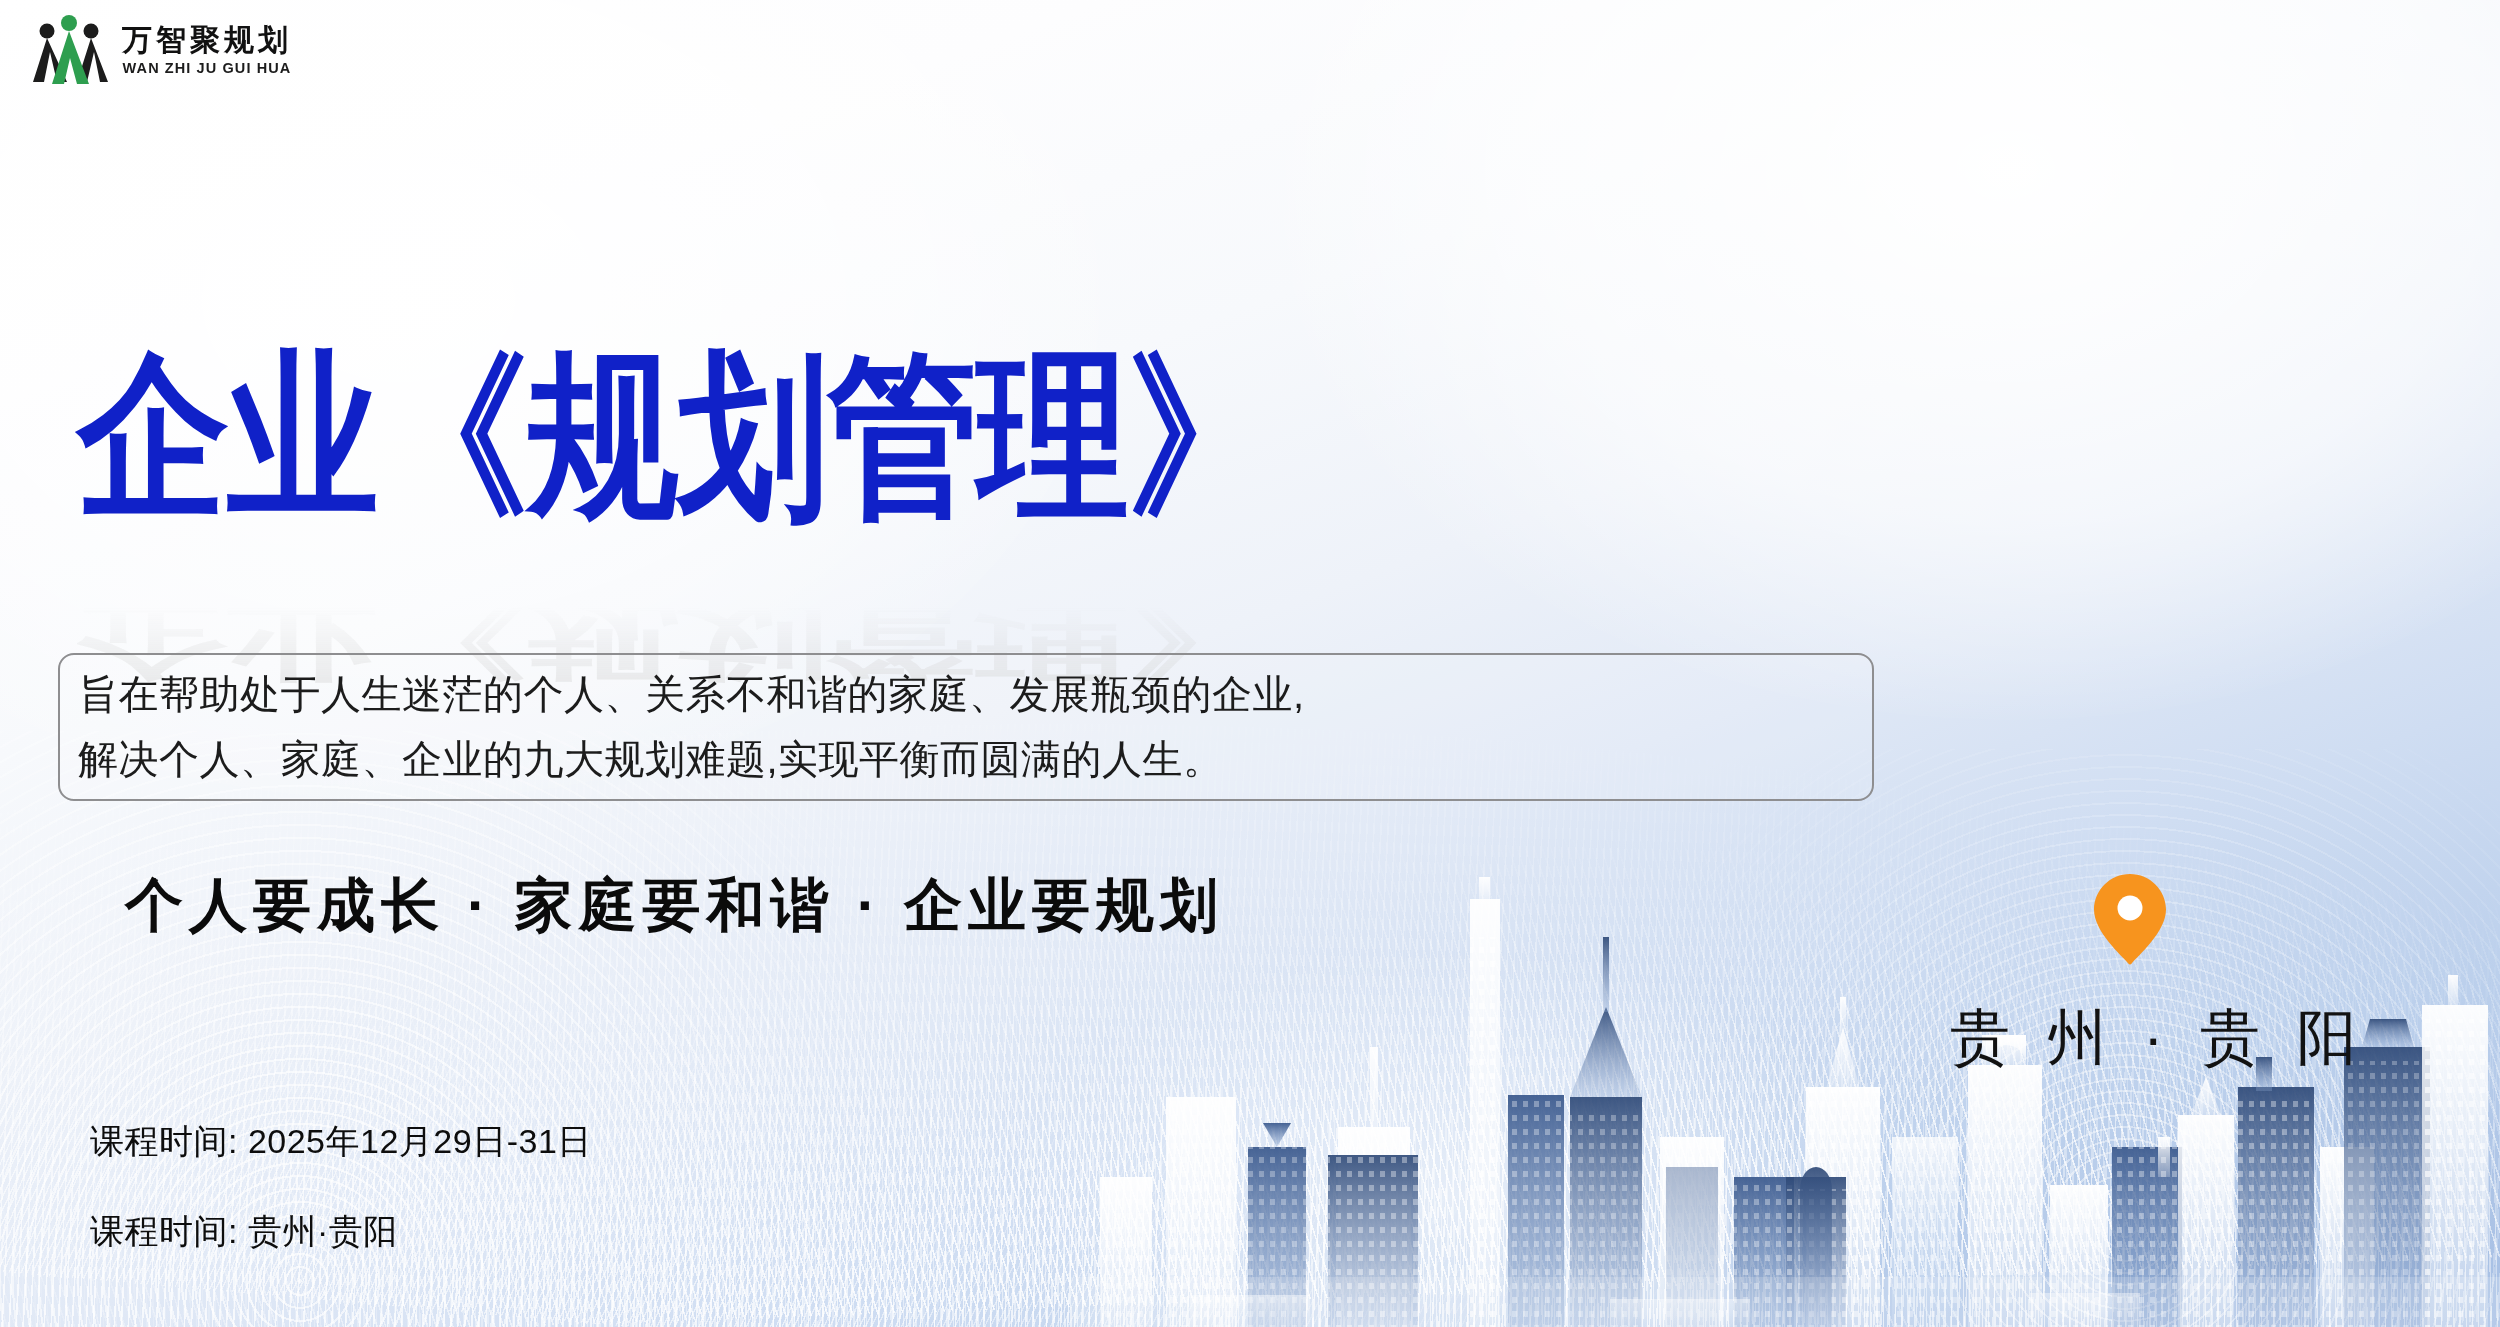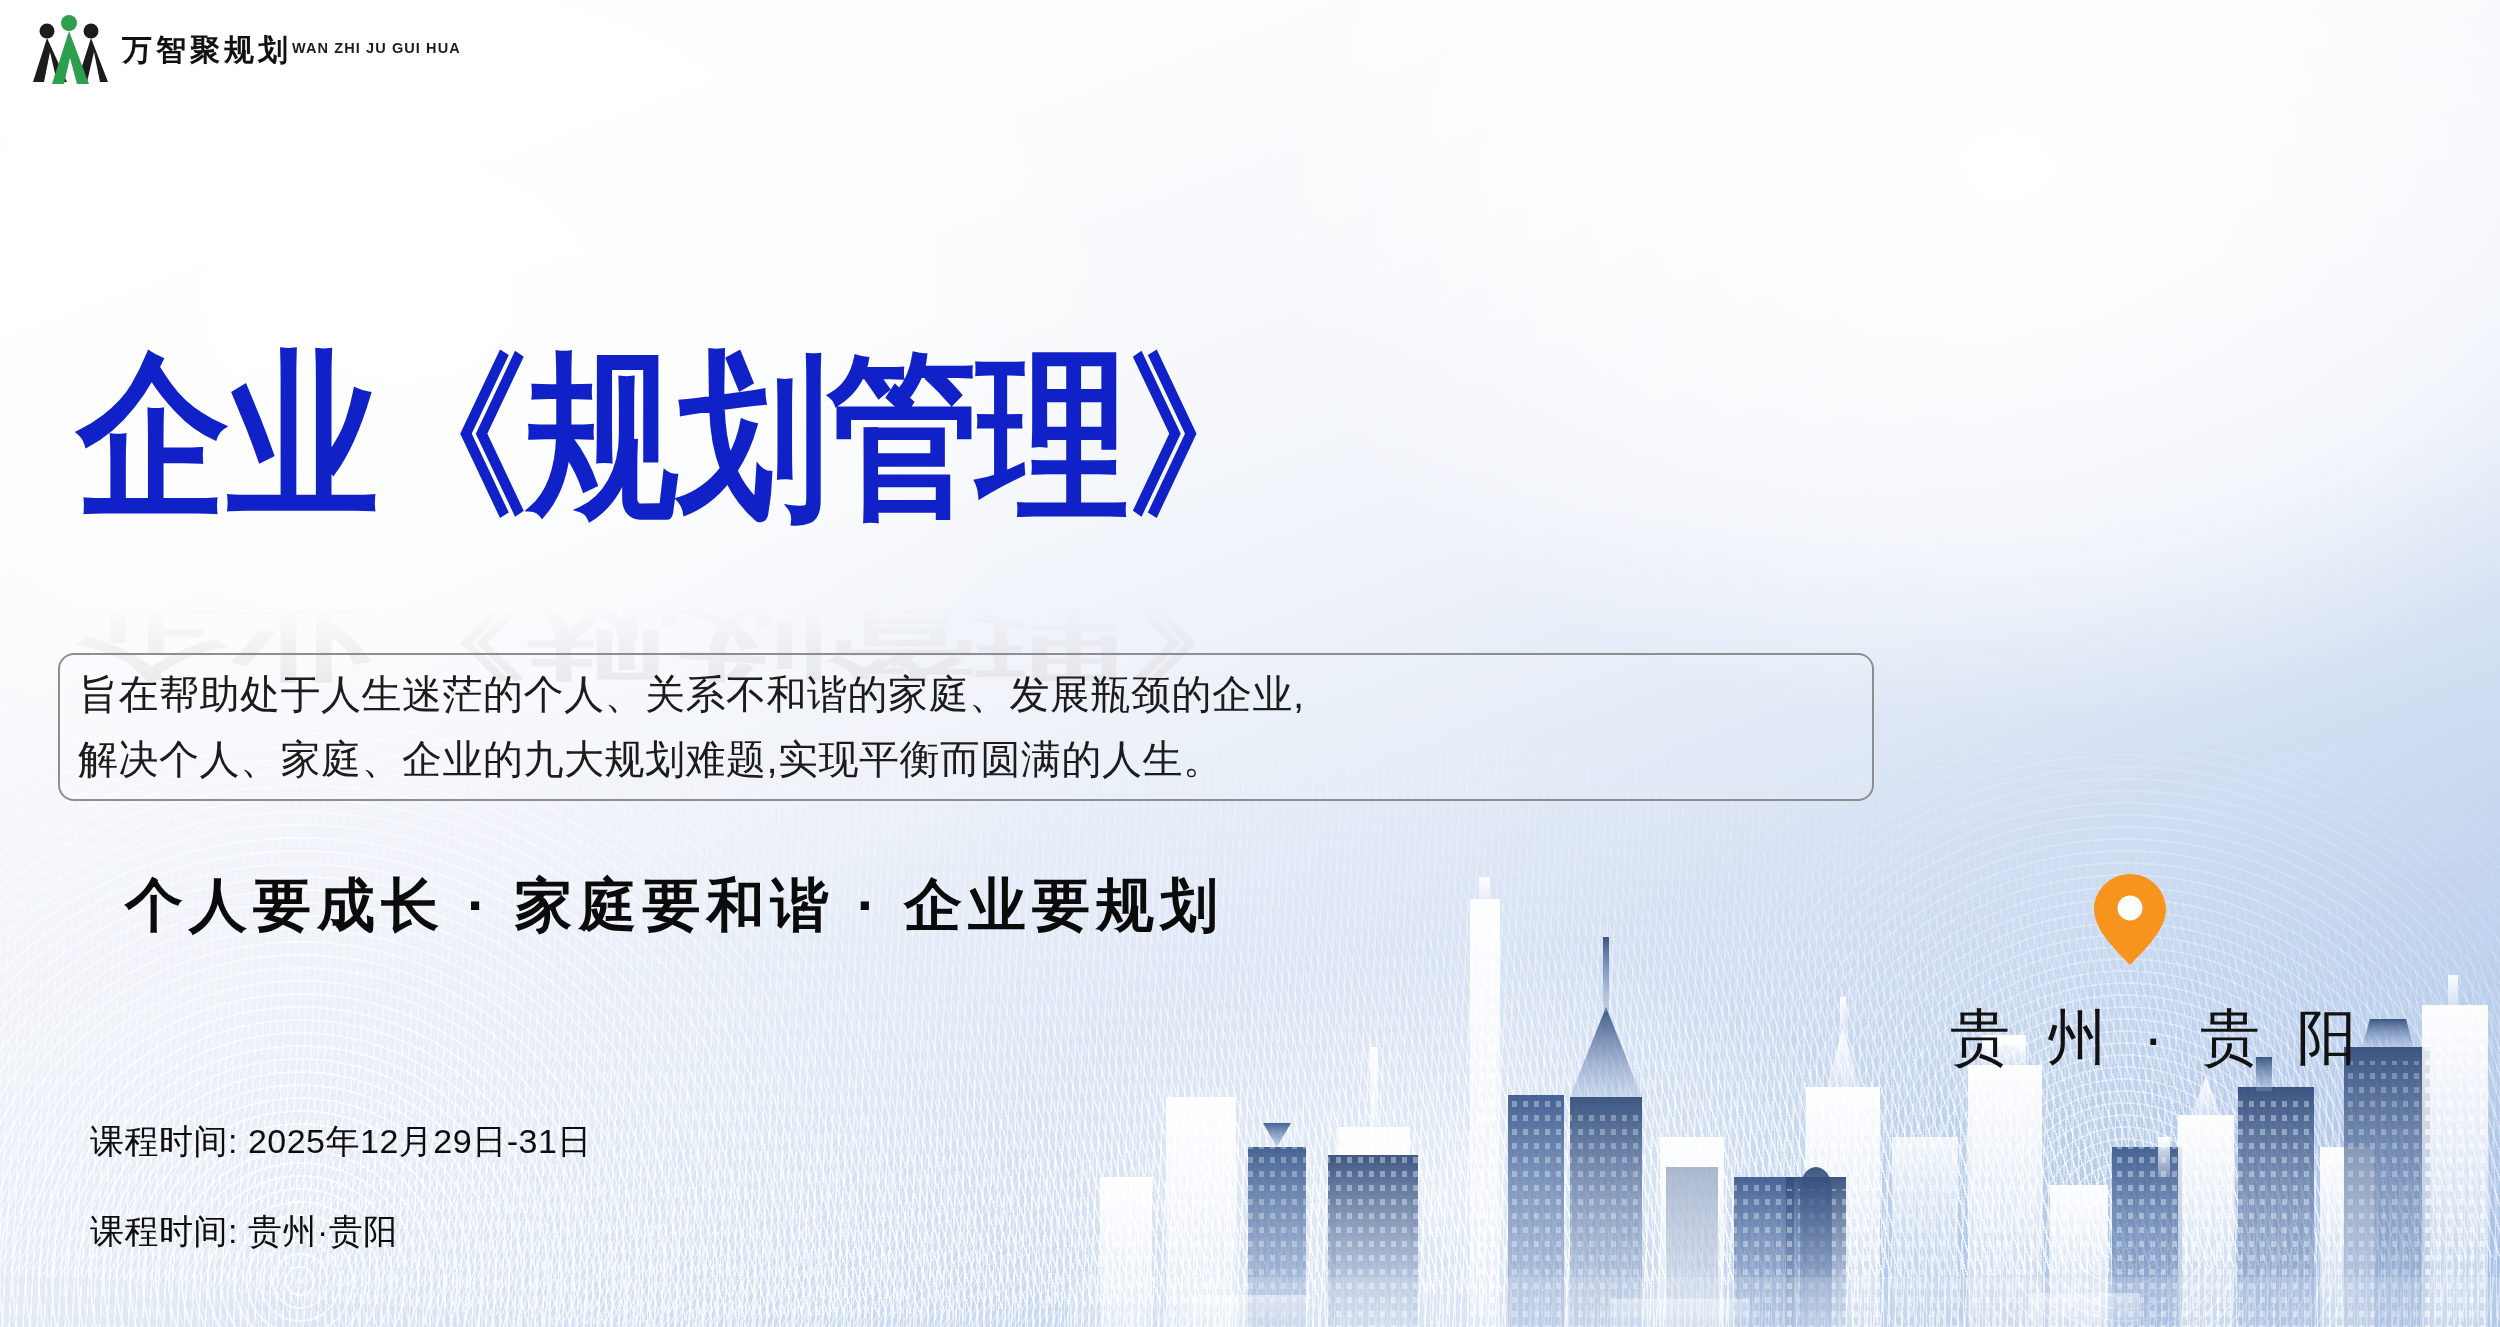--- a/index.html
+++ b/index.html
@@ -102,21 +102,21 @@
     pointer-events:none;
   }
   .skyline svg { display:block; width:100%; height:100%; }
 
   
   .logo {
     position:absolute; left:30px; top:14px;
     display:flex; align-items:center; gap:14px; z-index:12;
   }
   .logo-mark { width:78px; height:72px; display:block; }
-  .logo-text { display:flex; flex-direction:row; line-height:1;text-align:center; }
+  .logo-text { display:flex; flex-direction:column; line-height:1;text-align:center; }
   .logo-cn {
     font-family:"Liberation Serif", serif;
     font-size:30px; font-weight:700; color:#111;
     letter-spacing:4px; white-space:nowrap;
   }
   .logo-en {
     font-family:"Liberation Sans", sans-serif;
     font-size:14.5px; font-weight:700; color:#1c1c1c;
     letter-spacing:1.1px; margin-top:6px; white-space:nowrap;
   }

